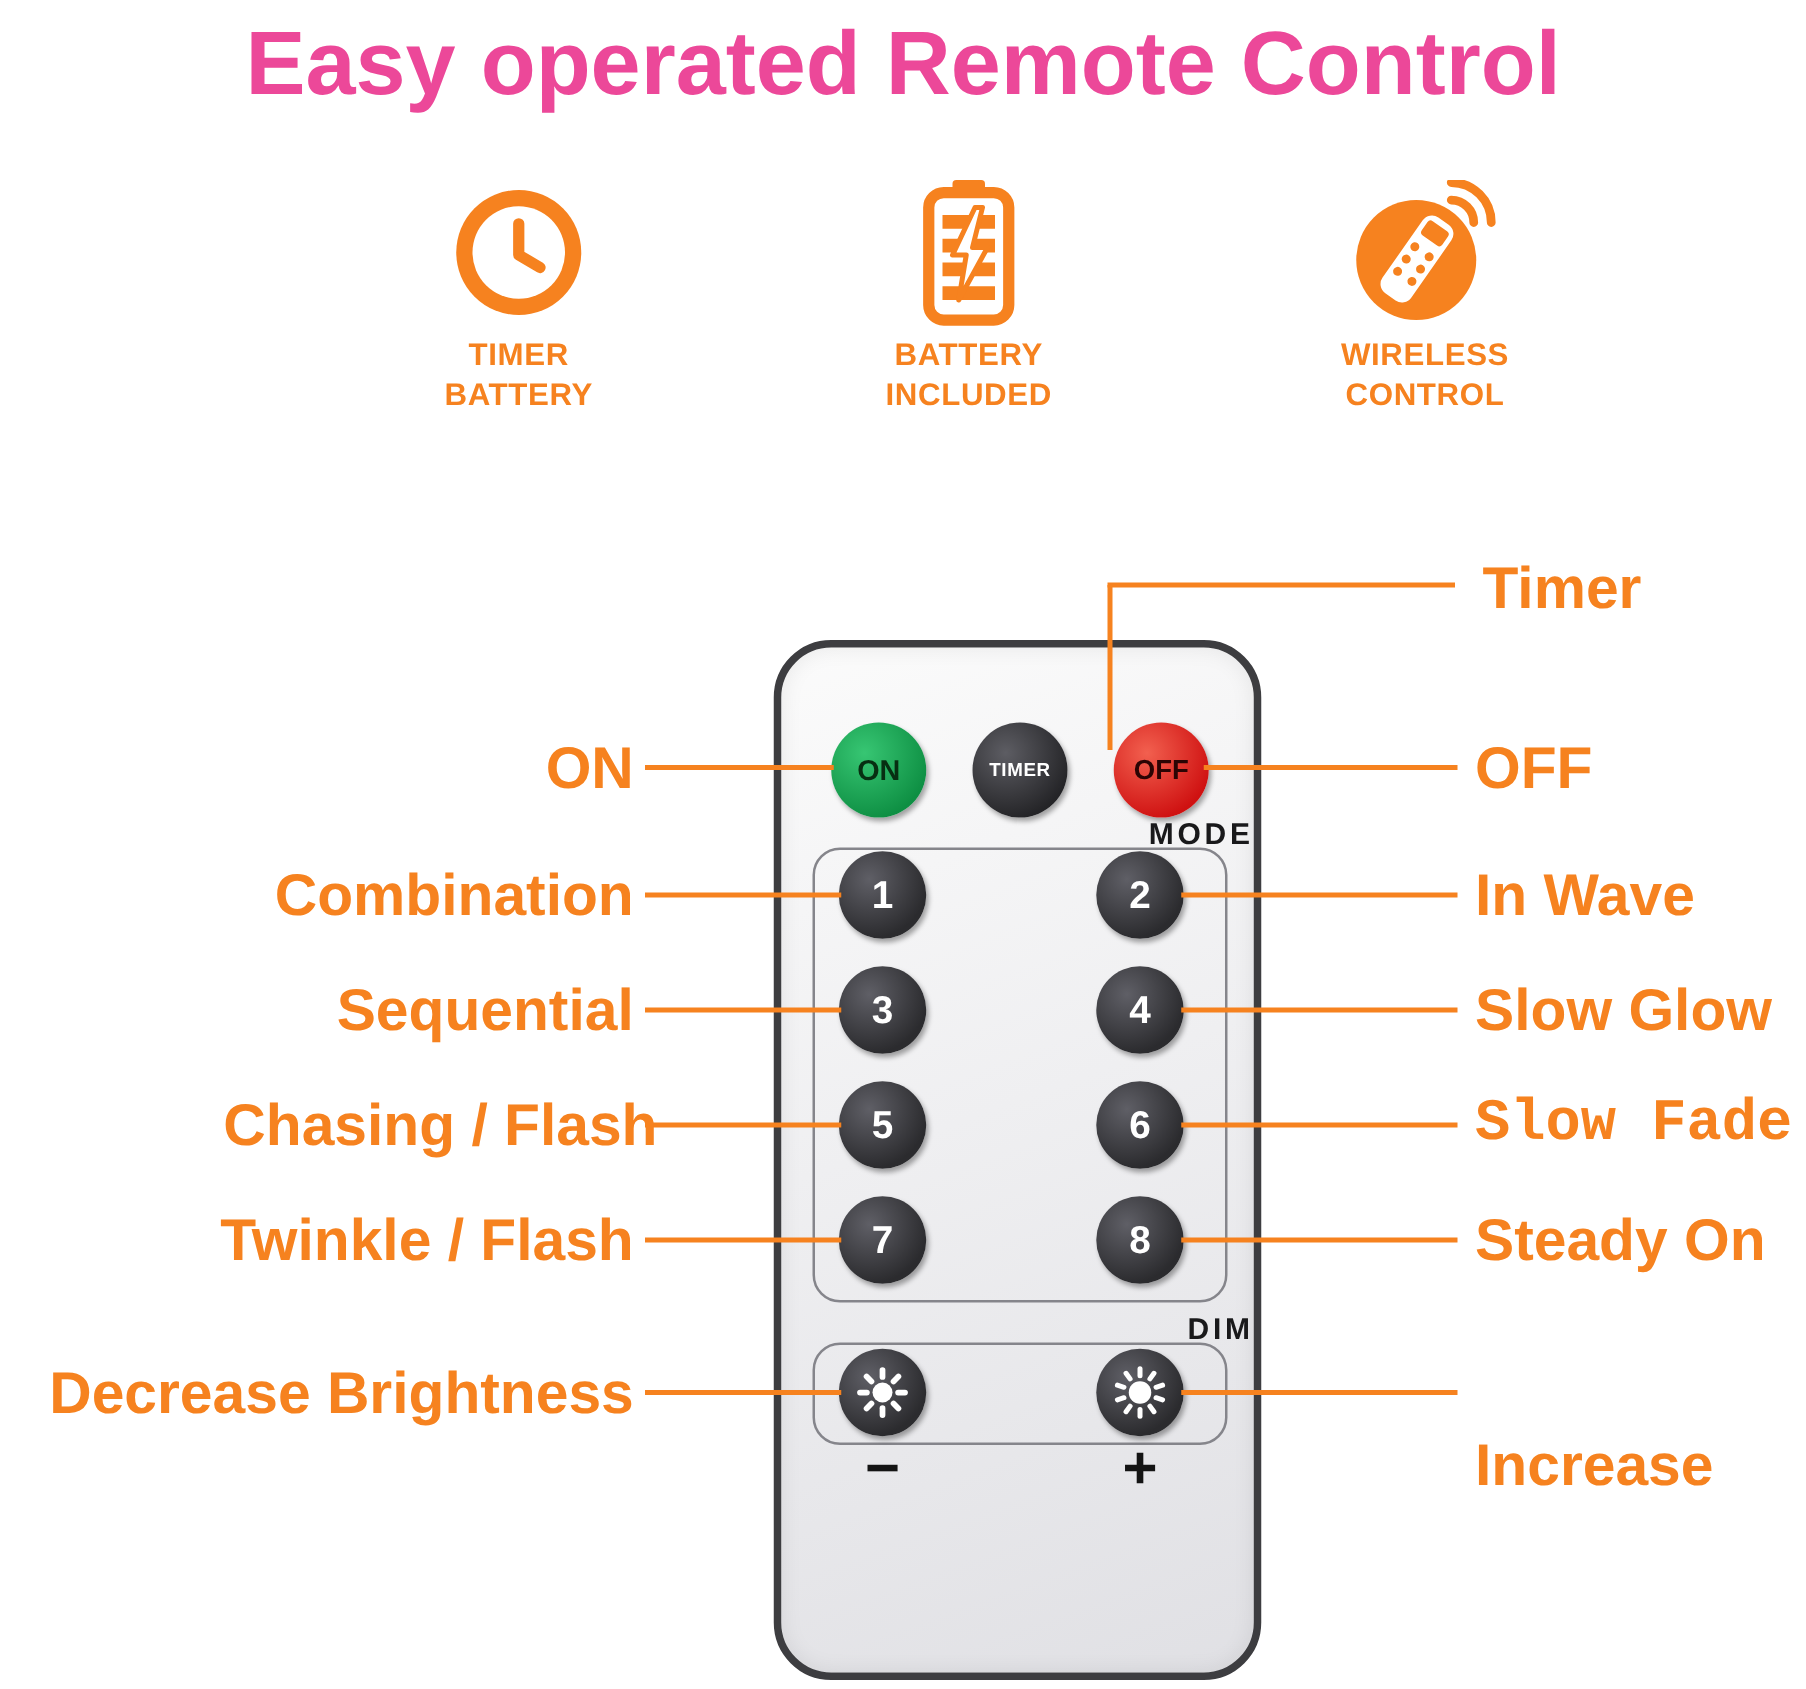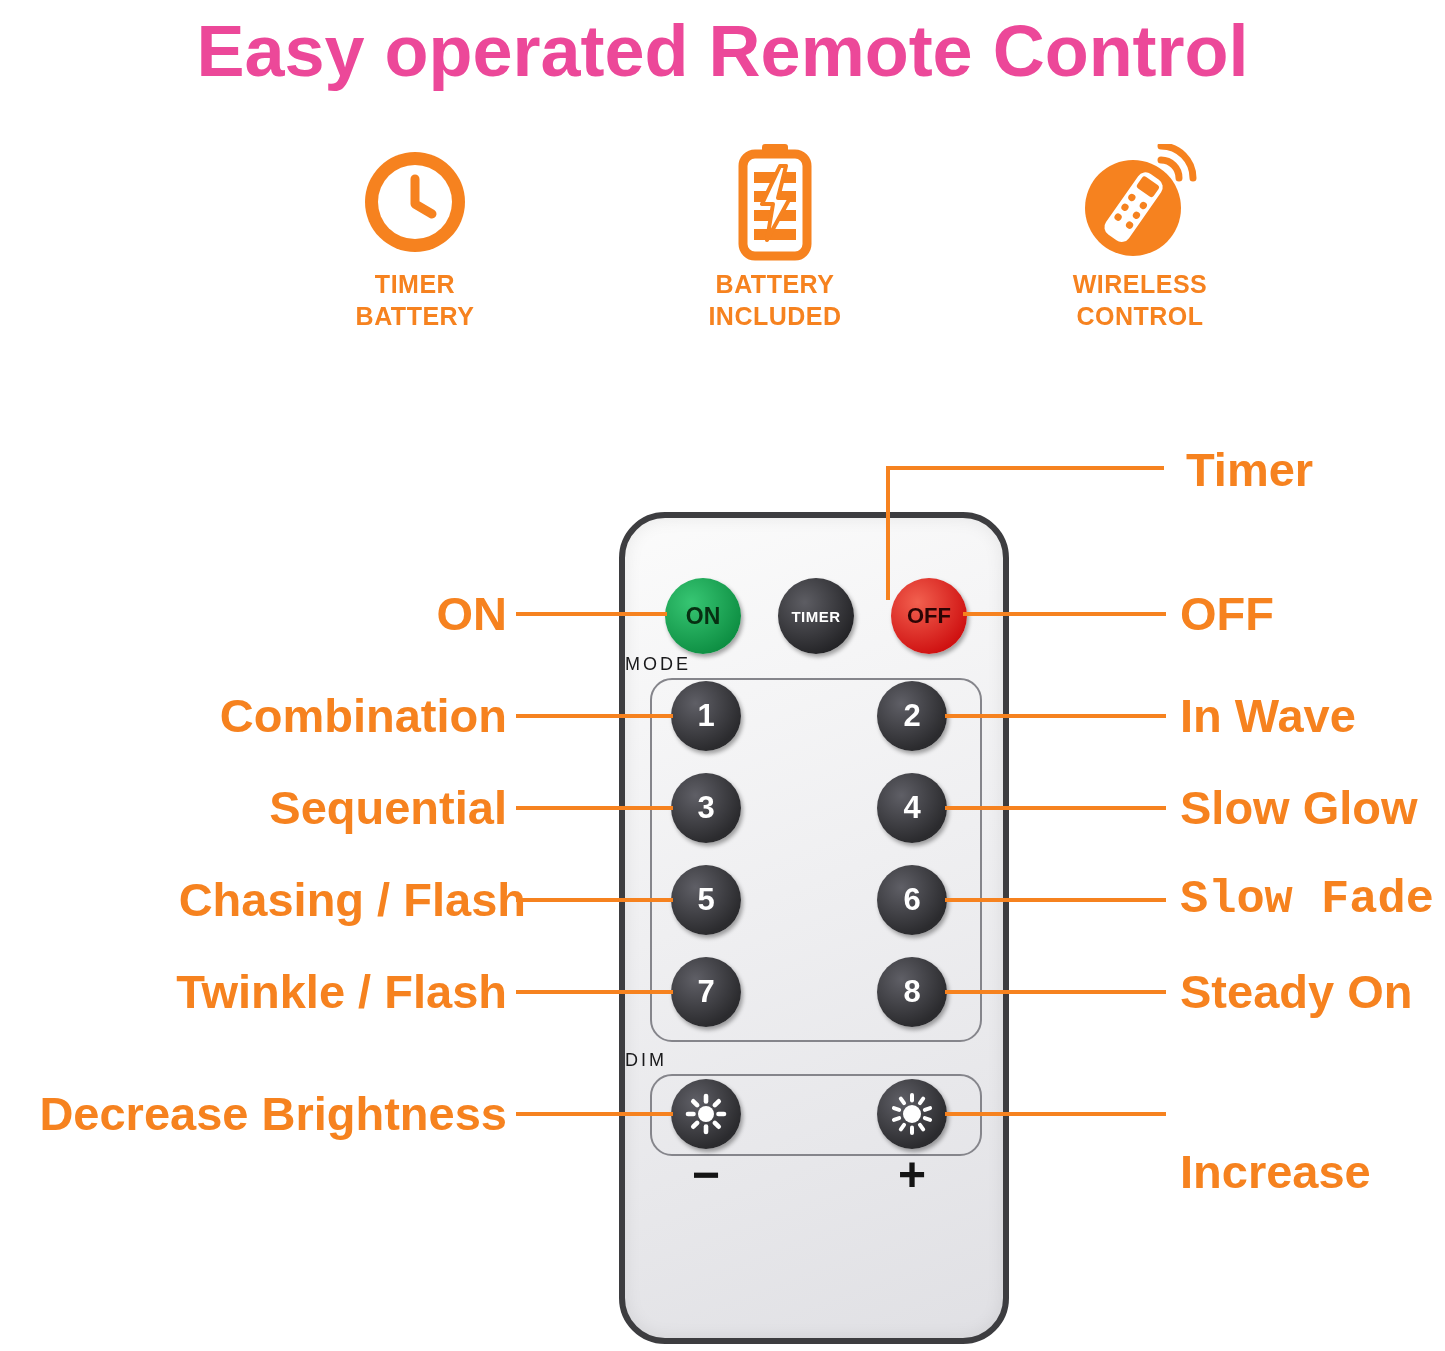--- a/index.html
+++ b/index.html
@@ -26,22 +26,22 @@
     position:absolute; border-radius:50%;
     display:flex; align-items:center; justify-content:center;
     box-shadow:2px 3px 4px rgba(0,0,0,0.35);
   }
   .pwr { width:76px; height:76px; top:60px; font-weight:800; }
   .pwr-on  { left:40px;  background:radial-gradient(circle at 35% 32%, #37c673, #0e8f43 75%); color:#072f12; font-size:23px; }
   .pwr-timer { left:153px; background:radial-gradient(circle at 35% 32%, #5d5d63, #242427 75%); color:#fff; font-size:15px; letter-spacing:0.5px; }
   .pwr-off { left:266px; background:radial-gradient(circle at 35% 32%, #f2604f, #cf1111 75%); color:#2b0404; font-size:22px; }
 
   .section-label {
-    position:absolute; left:0; width:100%; text-align:left;
-    color:#19191b; font-size:18px; font-weight:400; letter-spacing:3px;
+    position:absolute; left:0; width:100%; text-align:right;
+    color:#19191b; font-size:24px; font-weight:700; letter-spacing:3px;
   }
   .panel { position:absolute; left:25px; width:332px; border:2px solid #85858b; border-radius:22px; }
   .panel-mode { top:160px; height:364px; }
   .panel-dim  { top:556px; height:82px;  }
 
   .mode-btn {
     width:70px; height:70px;
     background:radial-gradient(circle at 35% 32%, #5f5f66, #2b2b2e 72%);
     color:#fff; font-size:31px; font-weight:700;
   }

